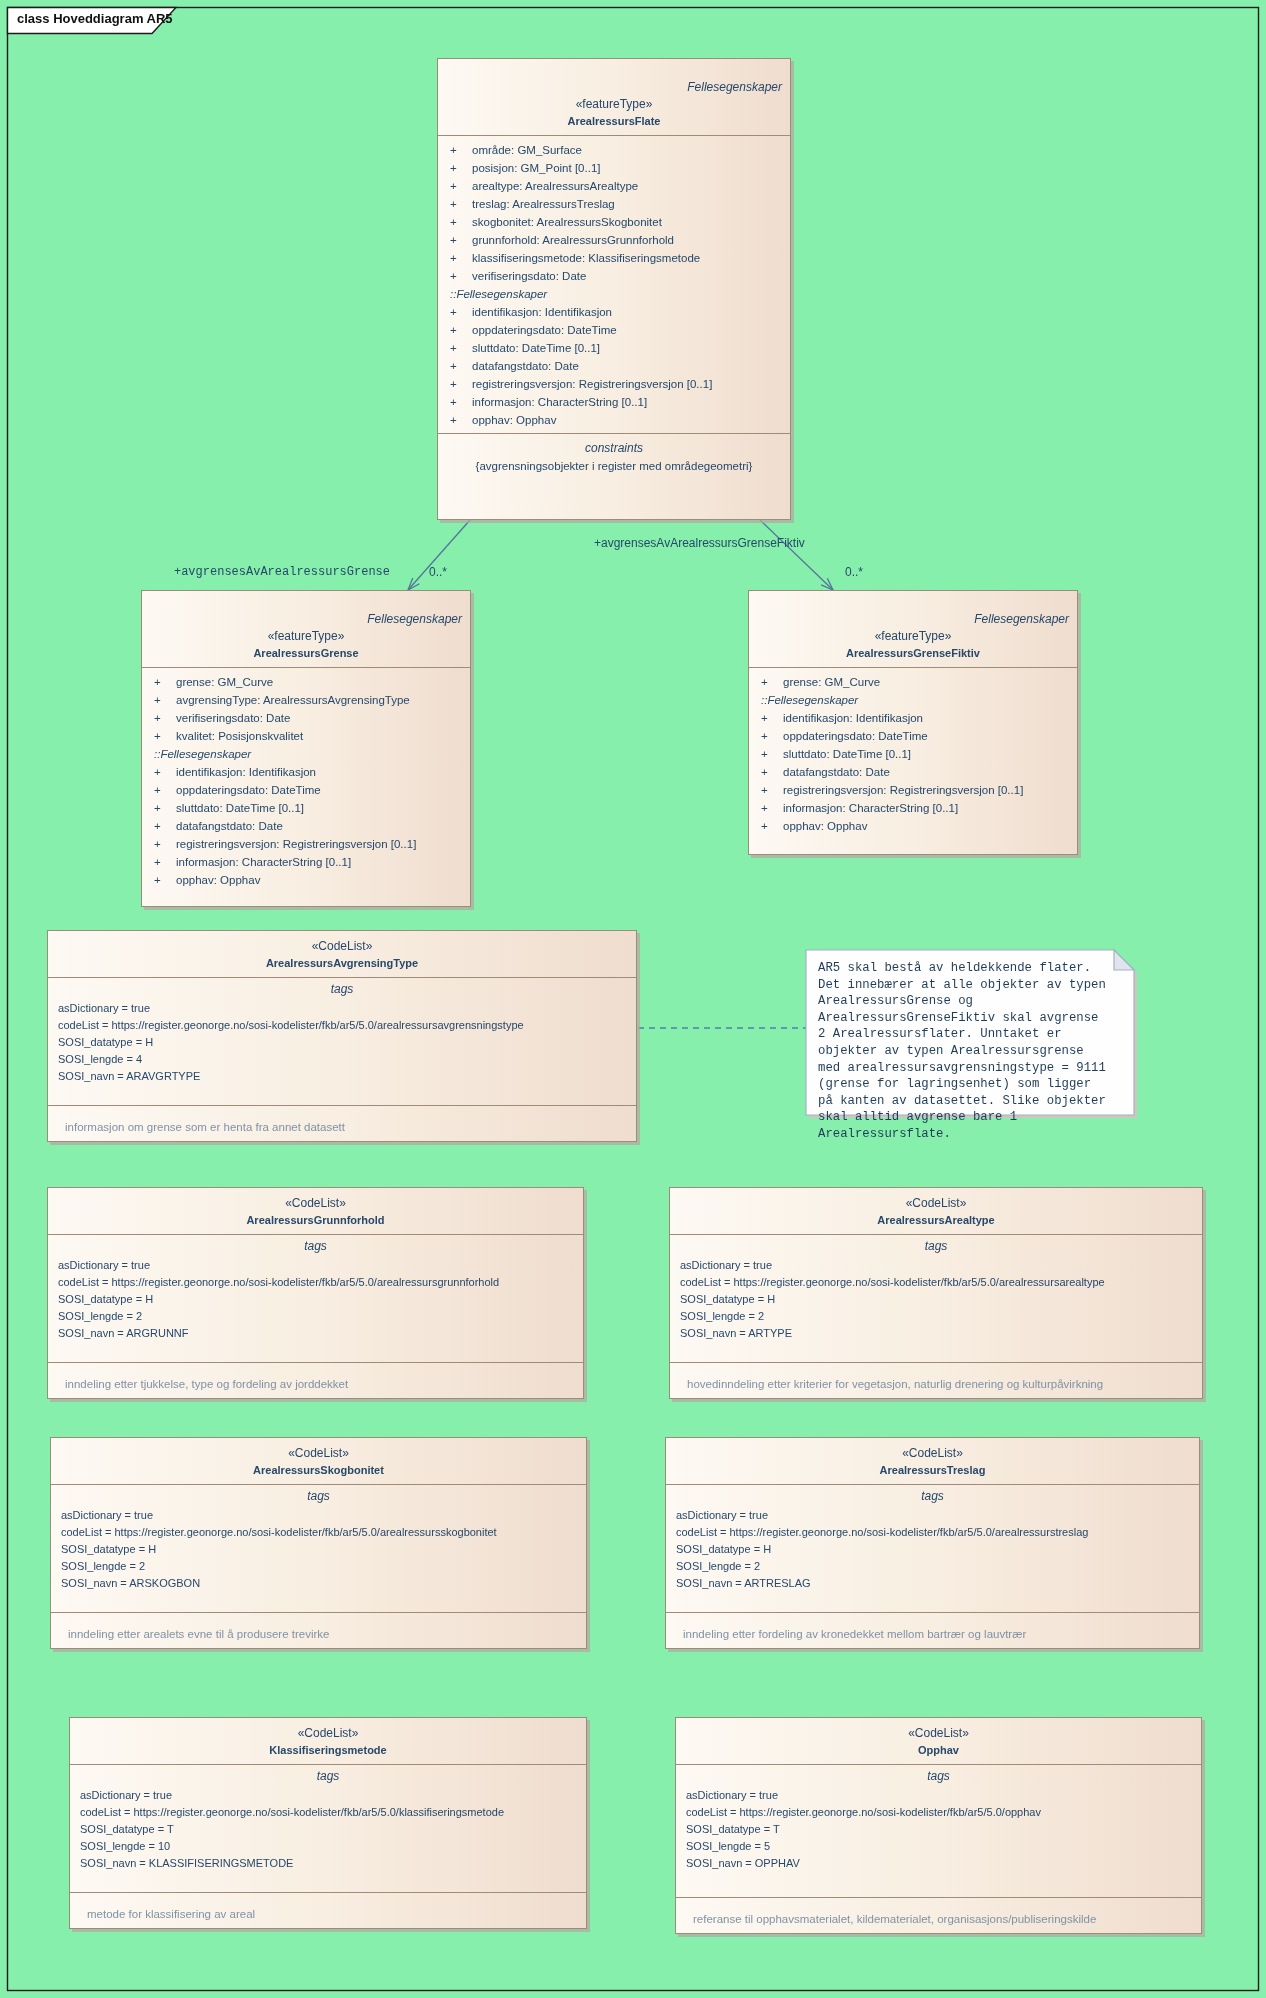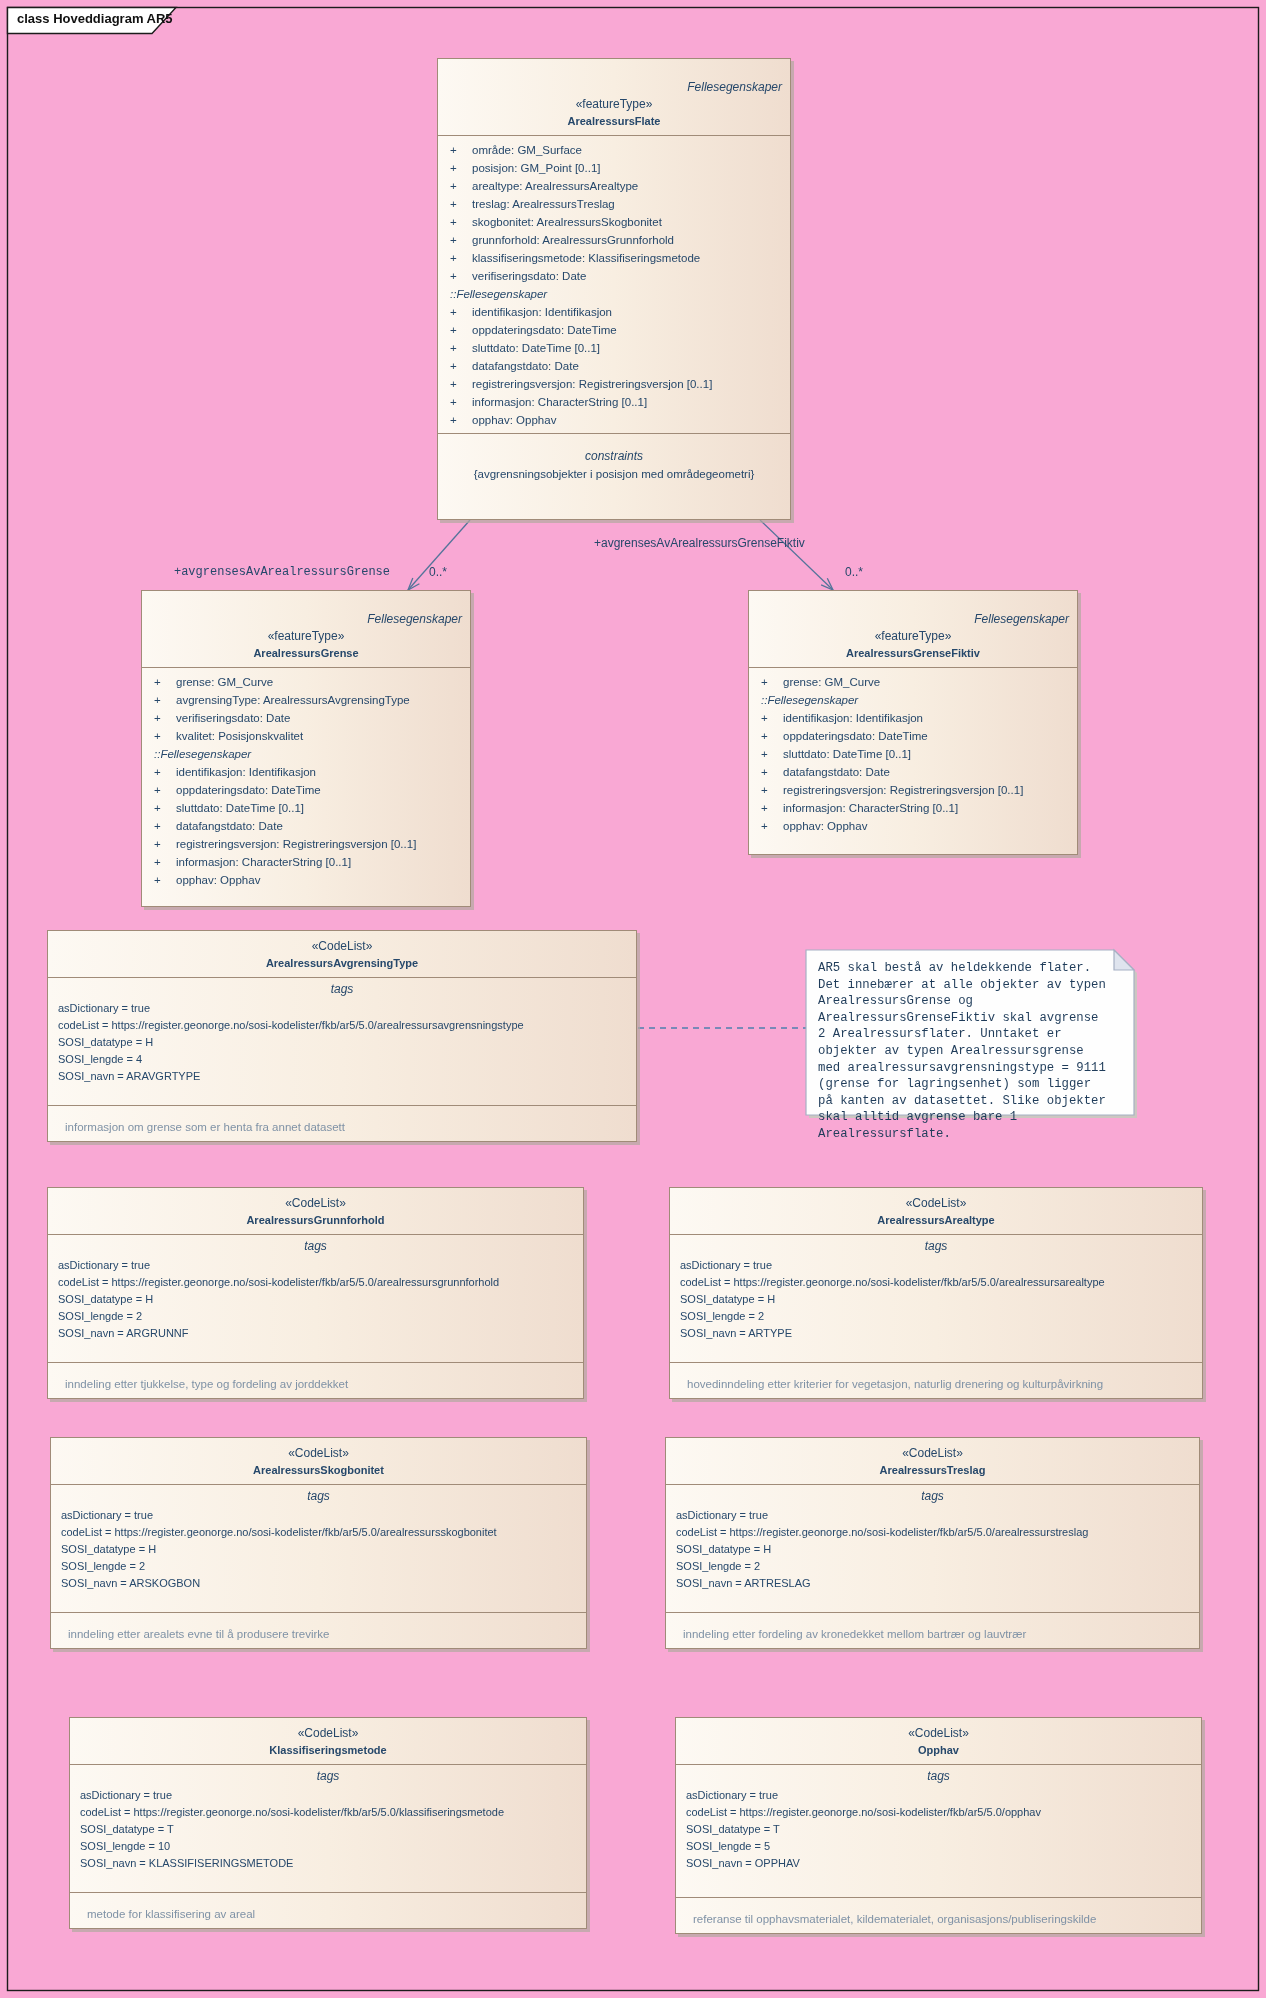--- a/index.html
+++ b/index.html
@@ -1,36 +1,36 @@
 <!DOCTYPE html>
 <html><head>
 <meta charset="utf-8">
 <style>
   html,body{margin:0;padding:0;background:#fff;}
-  .canvas{position:relative;width:1266px;height:1998px;background:#f9a8d4;overflow:hidden;
+  .canvas{position:relative;width:1266px;height:1998px;background:#86efac;overflow:hidden;
           font-family:"Liberation Sans","DejaVu Sans",sans-serif;color:#26486b;}
   svg.overlay{position:absolute;left:0;top:0;pointer-events:none;}
   .frame-title{position:absolute;left:17px;top:11px;font-size:13px;font-weight:bold;color:#111;}
 
   .uml-box{position:absolute;box-sizing:border-box;display:flex;flex-direction:column;
            background:linear-gradient(90deg,#fdf9f3 0%,#f8eee1 50%,#efddcf 100%);
            border:1px solid #a08b78;box-shadow:3px 3px 0 rgba(178,170,160,.7);
            font-size:11.5px;color:#26486b;}
   .hdr{border-bottom:1px solid #a08b78;text-align:center;padding-bottom:5px;flex:none;}
   .pkg{font-style:italic;text-align:right;padding:21px 8px 2px 0;font-size:12px;line-height:14px;}
   .stereo{font-size:12px;line-height:17px;text-align:center;}
   .cname{font-weight:bold;font-size:11px;line-height:17px;}
   .cl-hdr{padding-top:7px;}
   .attrs{flex:1;padding:5px 0 2px 0;}
   .attr-row{display:flex;line-height:18px;}
   .vis{width:22px;padding-left:12px;flex:none;}
   .atext{white-space:nowrap;}
   .subhdr{font-style:italic;padding-left:12px;line-height:18px;}
   .cmp-constraints{border-top:1px solid #a08b78;flex:none;height:80px;text-align:center;padding-top:5px;}
-  .constraints-label{font-style:italic;font-size:12px;line-height:18px;margin-top:8px;}
+  .constraints-label{font-style:italic;font-size:12px;line-height:18px;}
   .constraints-text{line-height:18px;}
   .tags{flex:1;padding-bottom:4px;}
   .tags-label{font-style:italic;font-size:12px;text-align:center;line-height:22px;}
   .tag-row{font-size:11px;line-height:17px;padding-left:10px;white-space:nowrap;}
   .cl-note{border-top:1px solid #a08b78;flex:none;height:36px;box-sizing:border-box;
            color:#7f92a6;padding:15px 0 0 17px;font-size:11.5px;}
   .assoc-label{position:absolute;font-size:12px;color:#26486b;white-space:nowrap;}
   .note-text{position:absolute;left:818px;top:960px;width:292px;font-size:12.3px;
              line-height:16.6px;color:#1f3c5a;font-family:Liberation Mono, monospace;}
 </style>
@@ -127,21 +127,21 @@
             <span class="atext">informasjon: CharacterString [0..1]</span>
           </div>
           <div class="attr-row">
             <span class="vis">+</span>
             <span class="atext">opphav: Opphav</span>
           </div>
         </div>
     </div>
     <div class="cmp-constraints">
       <div class="constraints-label">constraints</div>
-      <div class="constraints-text">{avgrensningsobjekter i posisjon med områdegeometri}</div>
+      <div class="constraints-text">{avgrensningsobjekter i register med områdegeometri}</div>
     </div>
   </div>
 
   <div class="assoc-label" style="left:150px;top:565px;width:264px;text-align:center;font-family:Liberation Mono, monospace;">+avgrensesAvArealressursGrense</div>
   <div class="assoc-label" style="left:429px;top:565px;">0..*</div>
   <div class="assoc-label" style="left:594px;top:536px;">+avgrensesAvArealressursGrenseFiktiv</div>
   <div class="assoc-label" style="left:845px;top:565px;">0..*</div>
 
   <div class="uml-box" style="left:141px;top:590px;width:330px;height:317px;">
     <div class="hdr">

